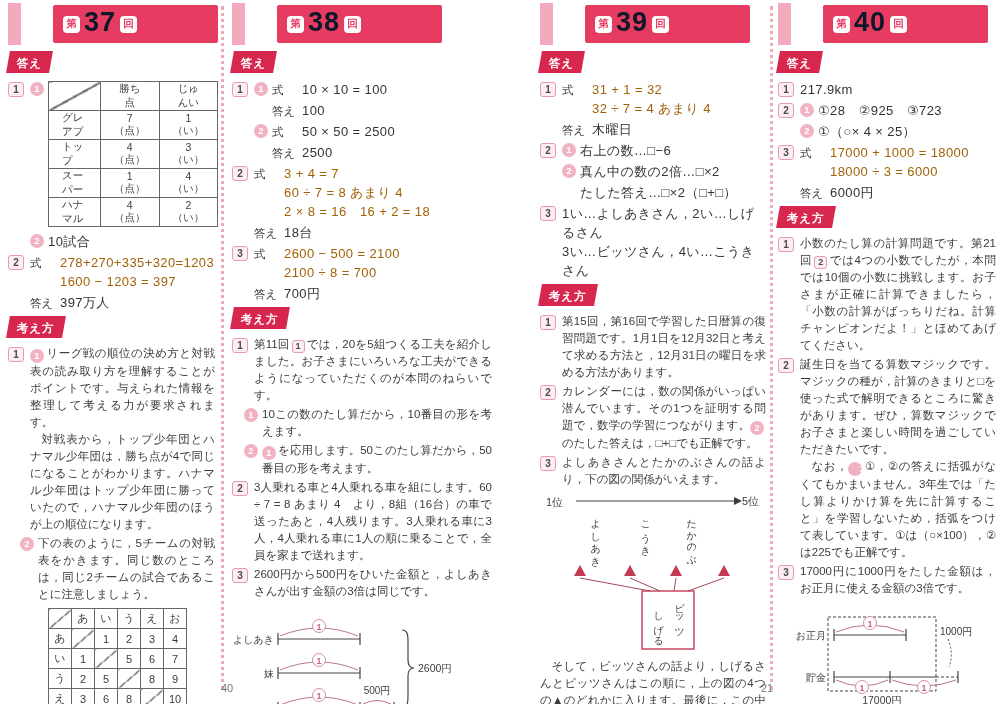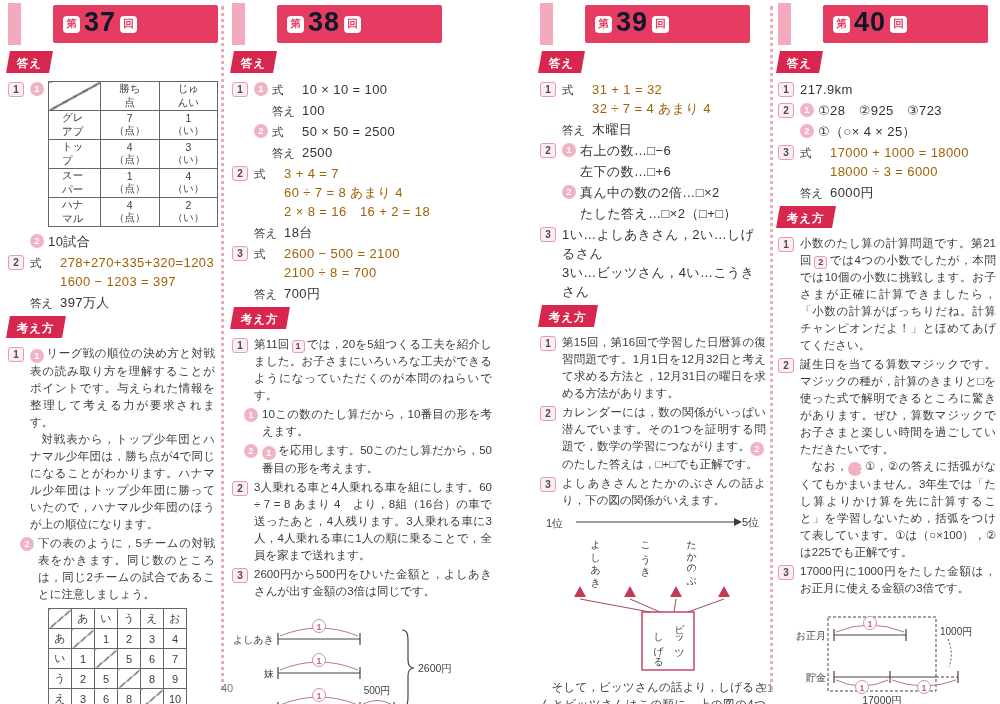--- a/index.html
+++ b/index.html
@@ -348,23 +348,20 @@
   </div>
   <div class="row ml22">
     <span class="shiki">答え</span>
     <span class="val">木曜日</span>
   </div>
   <div class="row">
     <span class="qnum">2</span>
     <span class="cnum">1</span>
     <span class="val">右上の数…□−6</span>
   </div>
-  <div class="row ml40">
-    <span class="val">左下の数…□+6</span>
-  </div>
   <div class="row ml22">
     <span class="cnum">2</span>
     <span class="val">真ん中の数の2倍…□×2</span>
   </div>
   <div class="row ml40">
     <span class="val">たした答え…□×2（□+□）</span>
   </div>
   <div class="row">
     <span class="qnum">3</span>
     <div>

